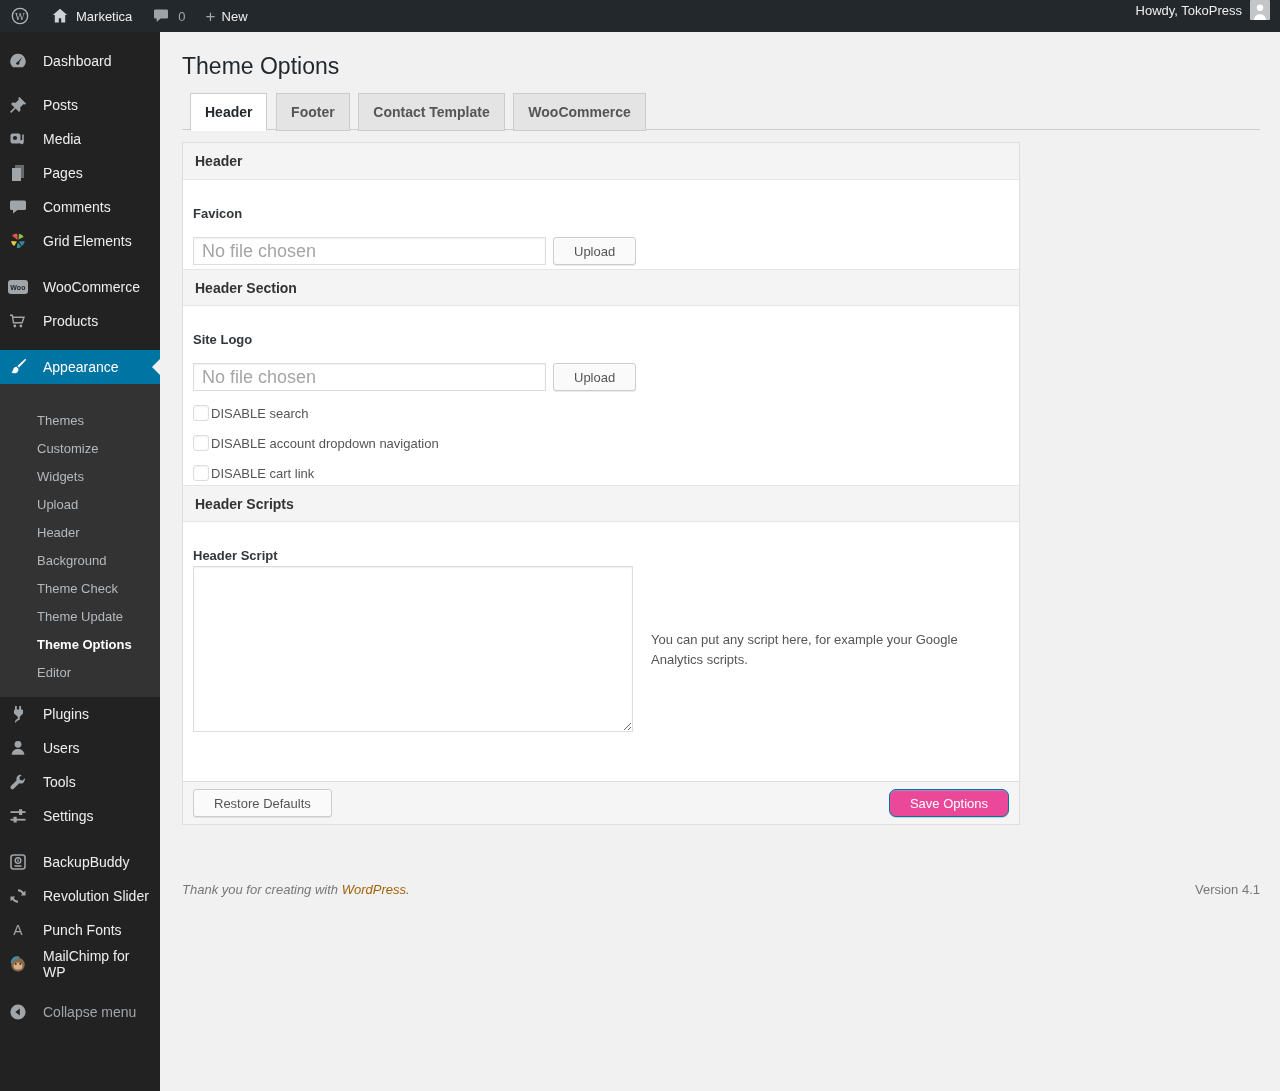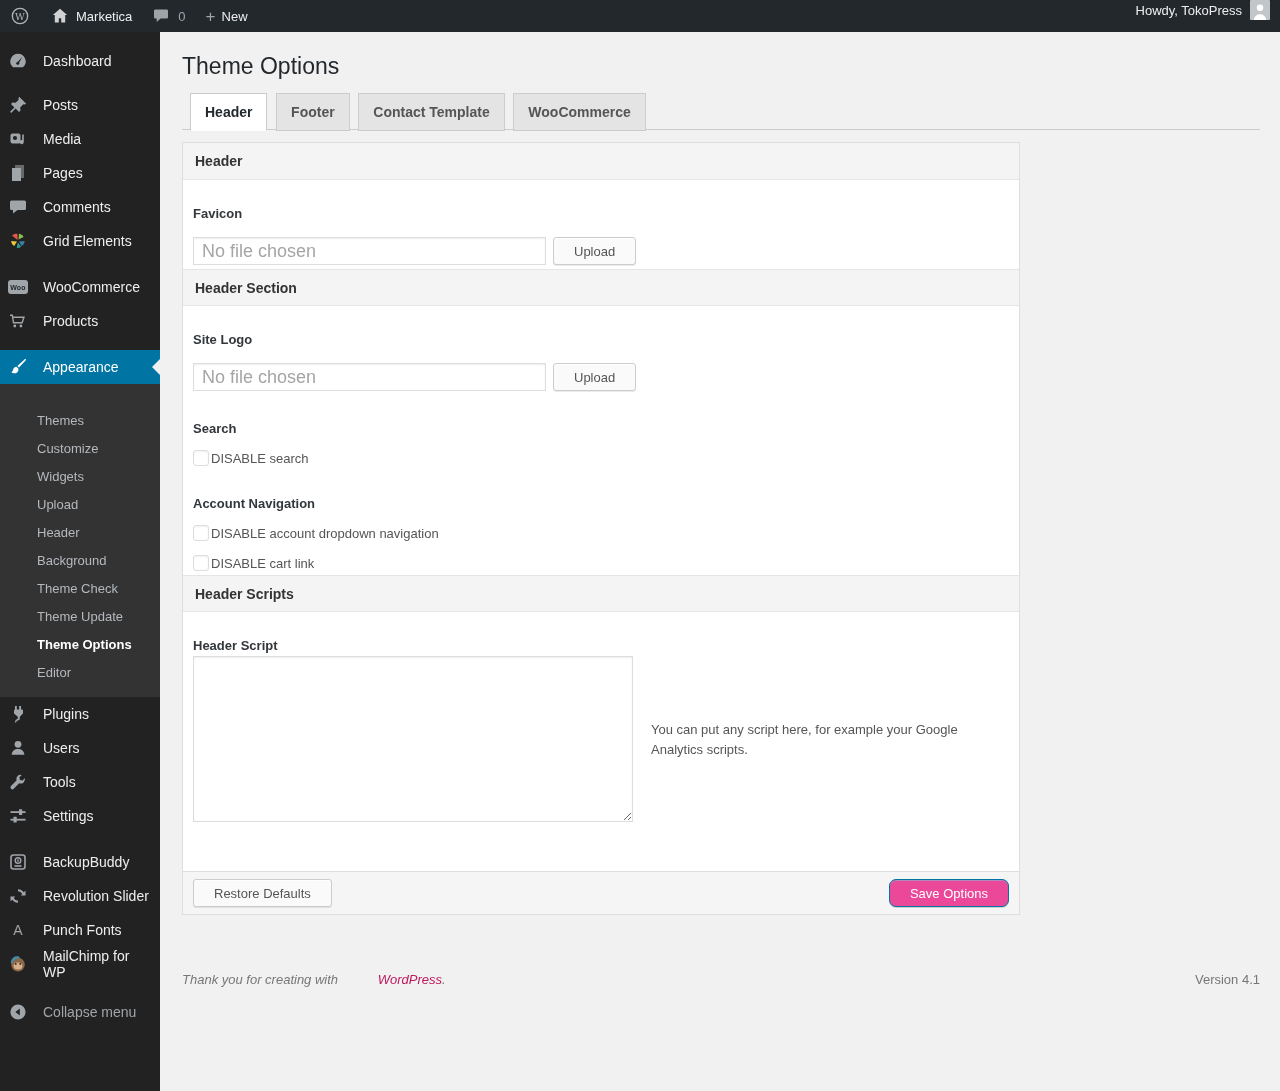--- a/index.html
+++ b/index.html
@@ -107,21 +107,21 @@
     font-family: "Liberation Sans", "DejaVu Sans", sans-serif; font-size: 13px; padding: 6px;
   }
   .hint { margin-left: 18px; width: 310px; font-size: 13px; color: #555; line-height: 1.55; padding-top: 2px; }
   .panel-footer {
     margin-top: 49px; background: #f5f5f5; border-top: 1px solid #ddd;
     padding: 7px 10px; display: flex; align-items: center; justify-content: space-between;
   }
   
   .page-footer { margin-top: 57px; display: flex; justify-content: space-between; align-items: baseline; font-size: 13px; color: #777; }
   .thanks { font-style: italic; }
-  .thanks a { color: #be185d; text-decoration: none; cursor: pointer; margin-left: 36px; }
+  .thanks a { color: #a16207; text-decoration: none; cursor: pointer; }
 </style>
 </head>
 <body>
 
 <header class="admin-bar">
   <div class="ab-left">
     <div class="ab-item">
       <span class="micon">
         <svg viewBox="0 0 24 24" width="22" height="22">
           <circle cx="12" cy="12" r="9.2" fill="none" stroke="#b0b5b9" stroke-width="1.6"></circle>
@@ -395,27 +395,25 @@
       </div>
 
       <div class="section-bar mt18">Header Section</div>
 
       <div class="row field-label">Site Logo</div>
       <div class="row file-row">
         <input class="file-input" type="text" placeholder="No file chosen" style="">
         <button class="button">Upload</button>
       </div>
 
-      <div class="row field-label mt30">Search</div>
       <label class="row check-row">
         <input type="checkbox" style="">
         <span>DISABLE search</span>
       </label>
 
-      <div class="row field-label mt30">Account Navigation</div>
       <label class="row check-row">
         <input type="checkbox" style="">
         <span>DISABLE account dropdown navigation</span>
       </label>
 
       <label class="row check-row">
         <input type="checkbox" style="">
         <span>DISABLE cart link</span>
       </label>
 

